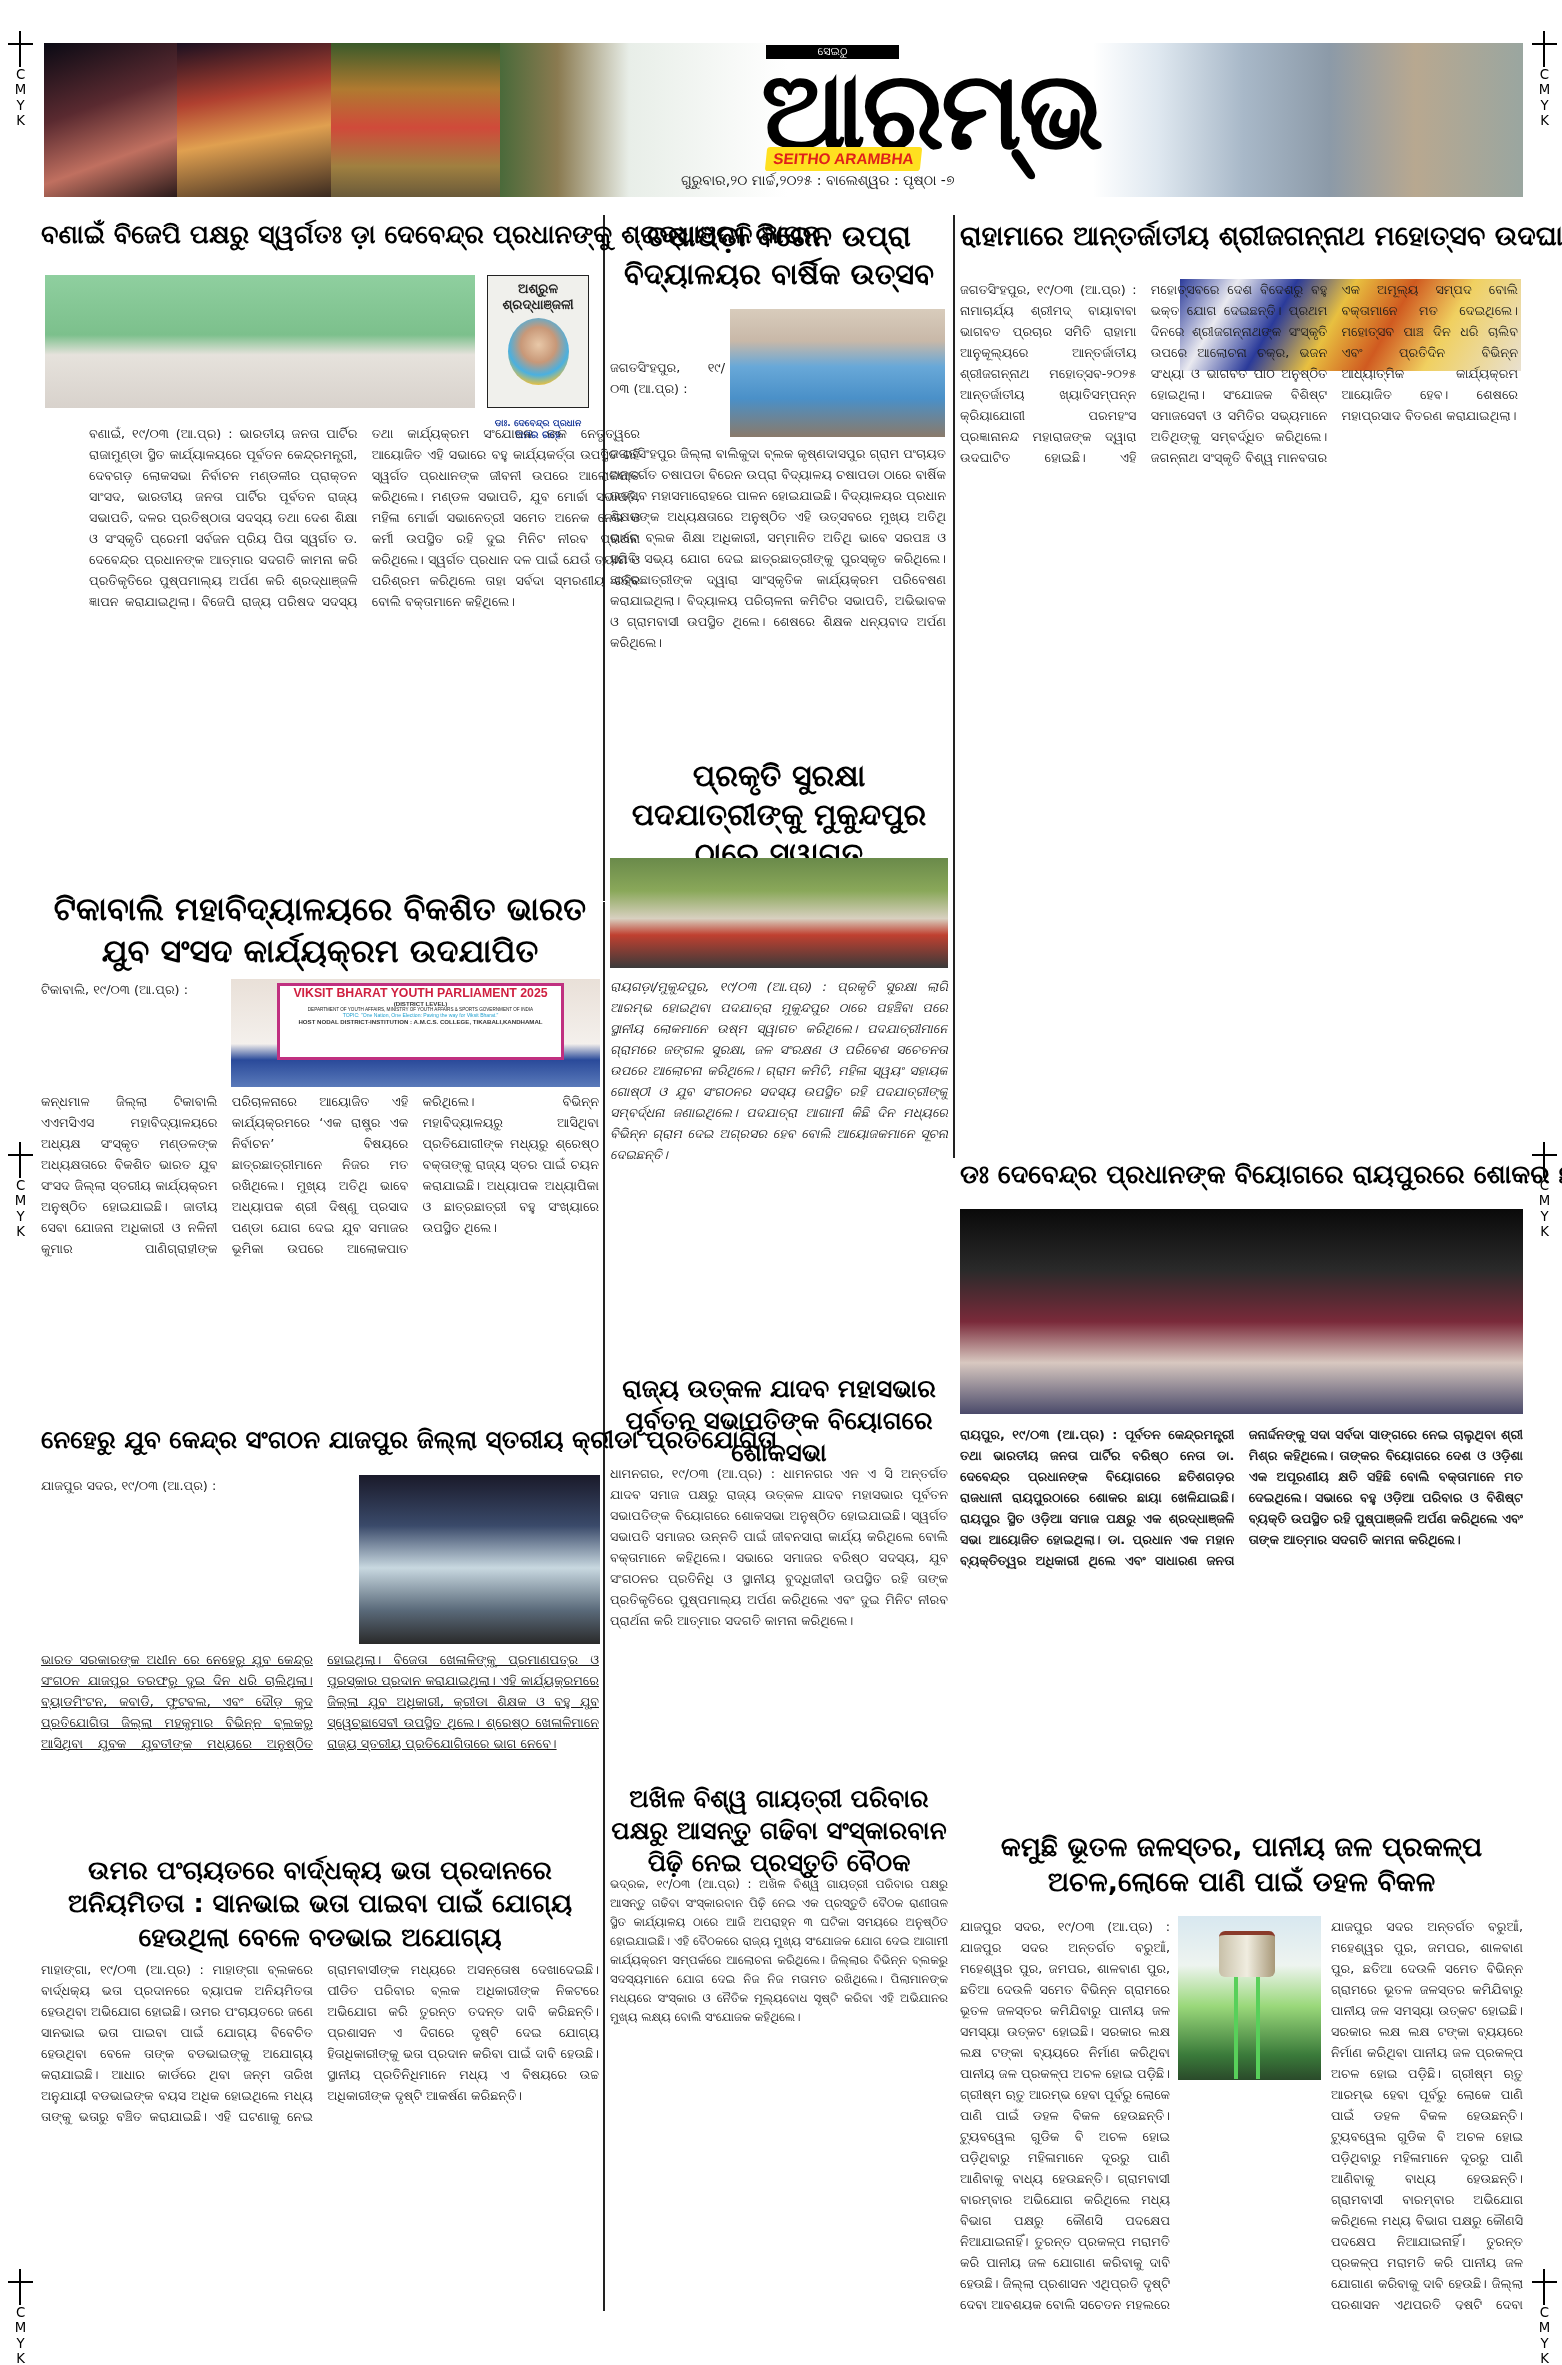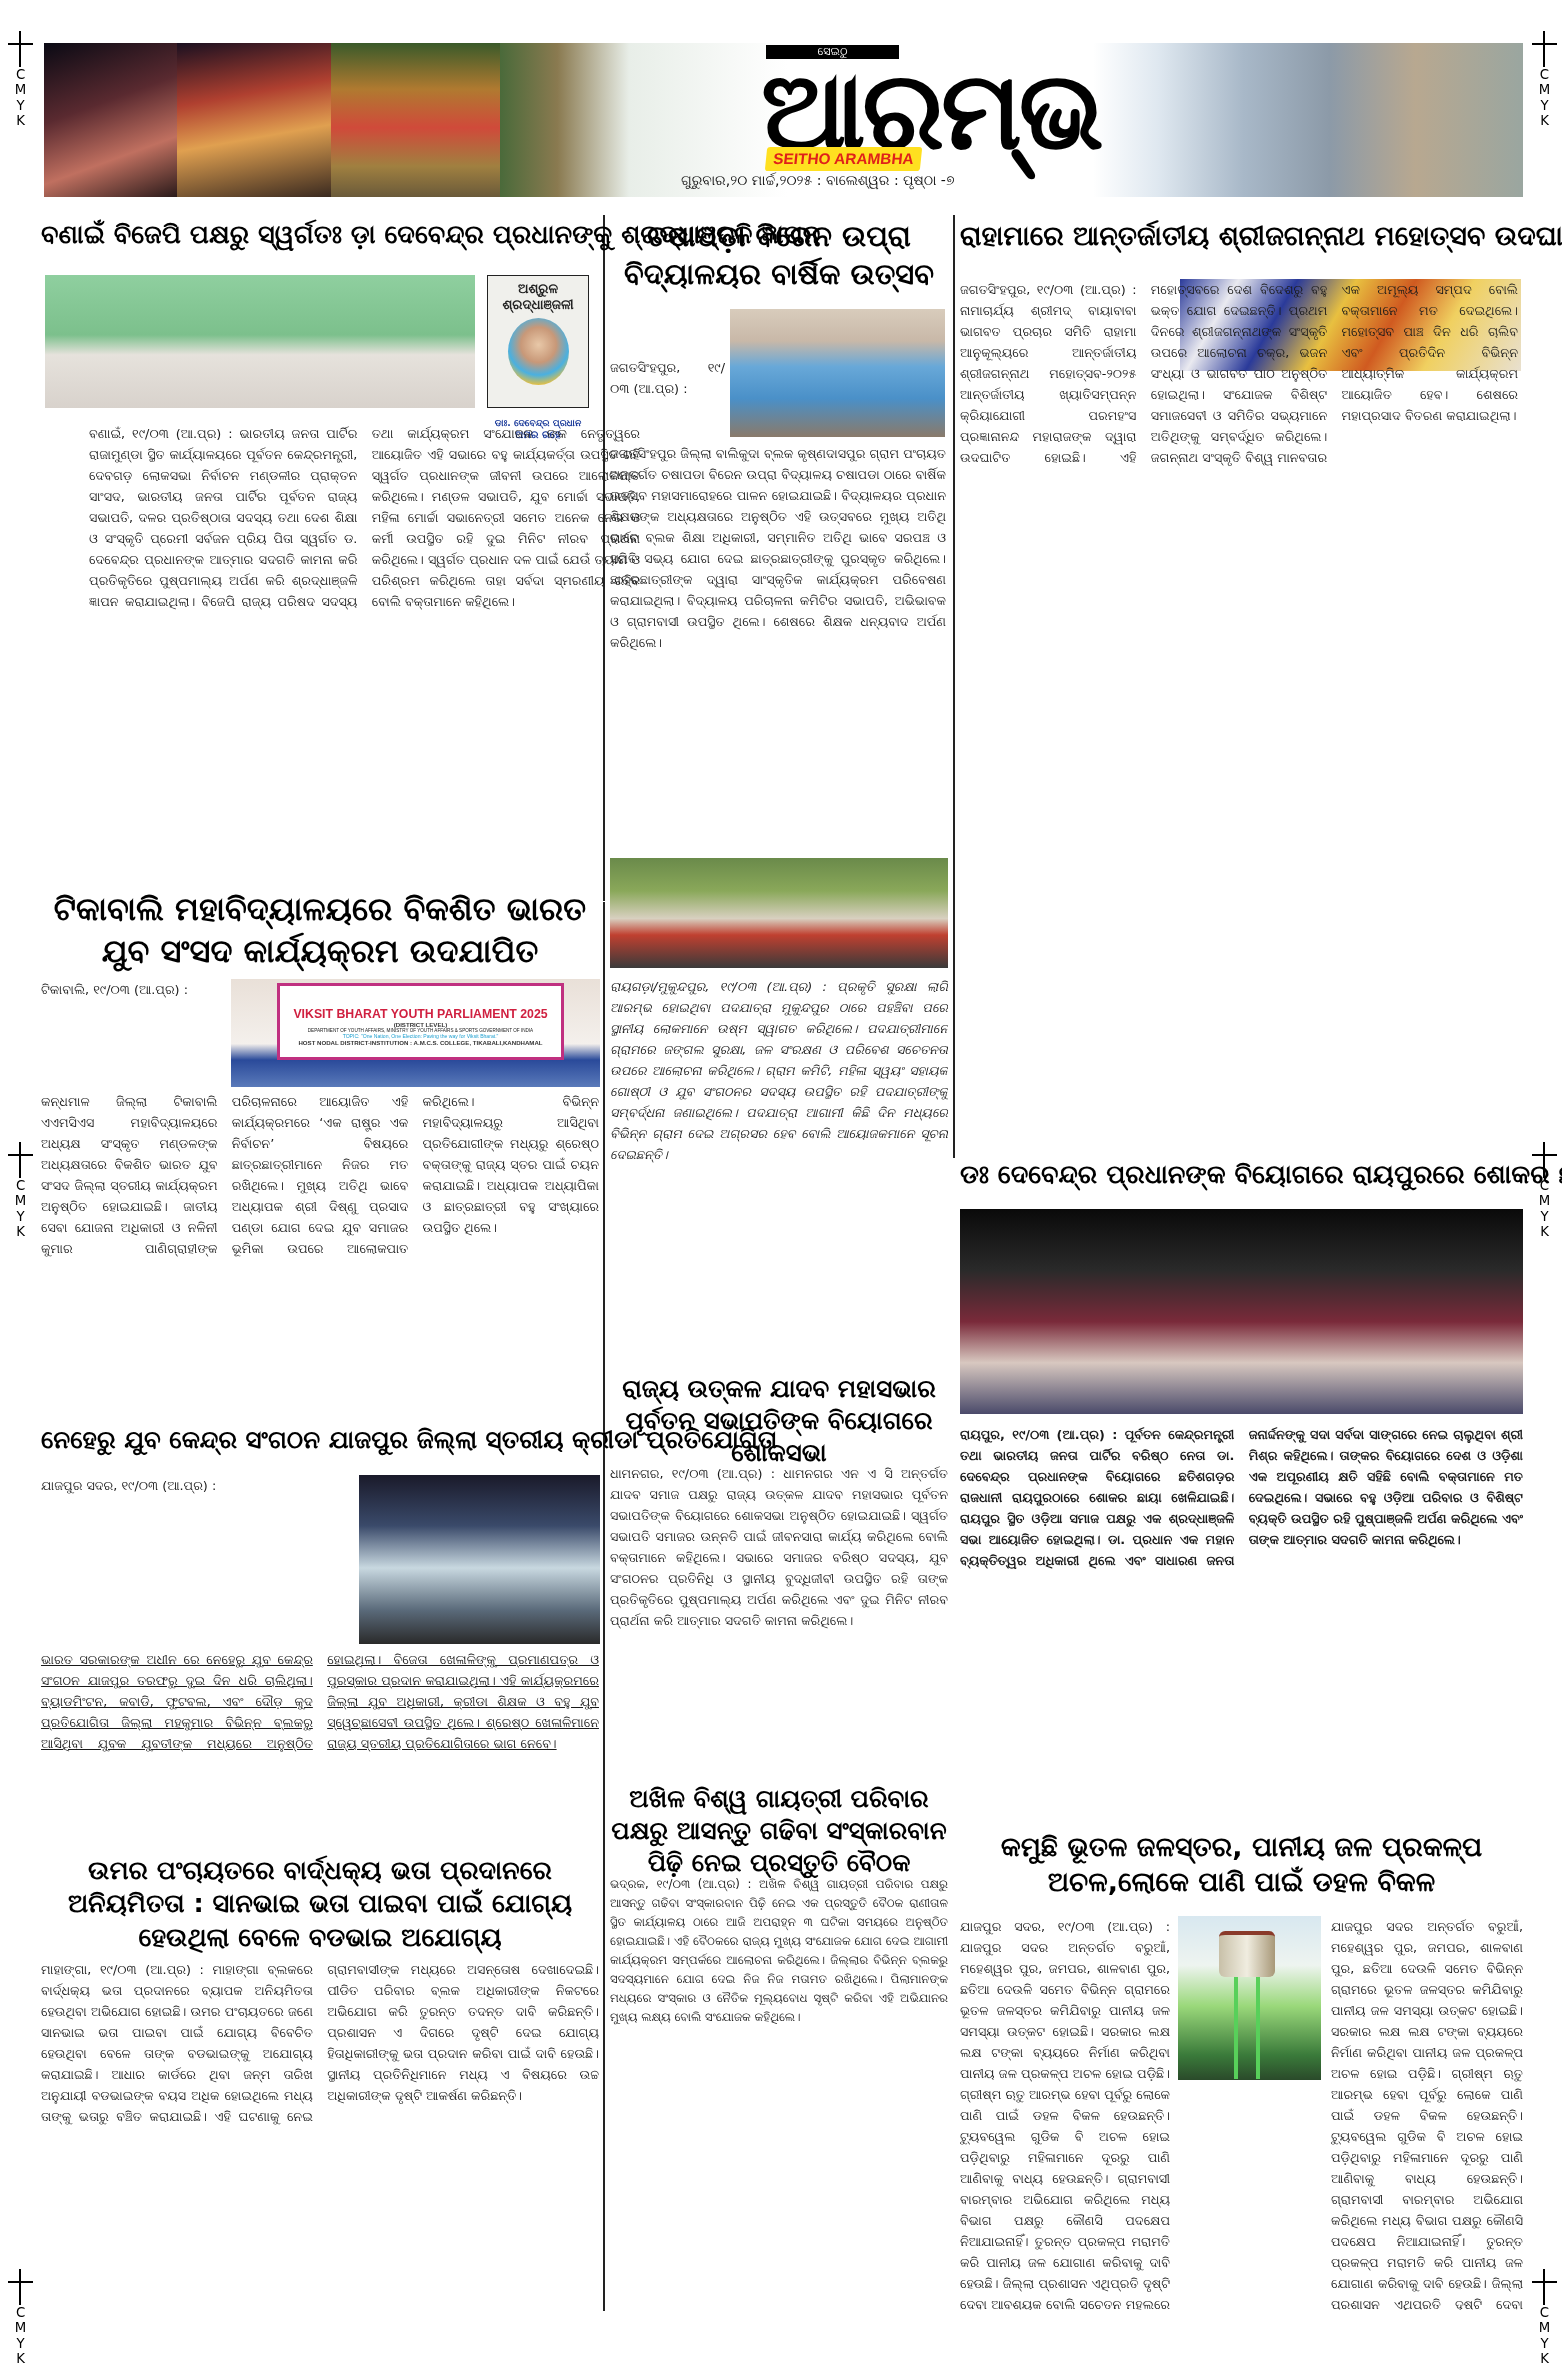--- a/index.html
+++ b/index.html
@@ -154,32 +154,33 @@
 <article class="article" style="left:960px; top:218px; width:563px; height:922px;">
   <h2 class="headline" style="font-size:27px; white-space:nowrap;">ରାହାମାରେ ଆନ୍ତର୍ଜାତୀୟ ଶ୍ରୀଜଗନ୍ନାଥ ମହୋତ୍ସବ ଉଦଘାଟିତ</h2>
   <div class="photo" style="left:220px; top:61px; width:341px; height:92px; background:linear-gradient(120deg,#2a3a9a 0%,#eaeaf0 15%,#2a3a9a 30%,#e8c040 45%,#d05a20 60%,#f0d060 75%,#e8e0d0 100%);"></div>
   <div class="body-text cols3" style="position:absolute; left:0; top:61px; width:558px; height:850px; column-count:3;">
     <span>ଜଗତସିଂହପୁର, ୧୯/୦୩ (ଆ.ପ୍ର) :</span>
     <span>ନାମାଚାର୍ଯ୍ୟ ଶ୍ରୀମଦ୍ ବାୟାବାବା ଭାଗବତ ପ୍ରଚାର ସମିତି ରାହାମା ଆନୁକୂଲ୍ୟରେ ଆନ୍ତର୍ଜାତୀୟ ଶ୍ରୀଜଗନ୍ନାଥ ମହୋତ୍ସବ-୨୦୨୫ ଆନ୍ତର୍ଜାତୀୟ ଖ୍ୟାତିସମ୍ପନ୍ନ କ୍ରିୟାଯୋଗୀ ପରମହଂସ ପ୍ରଜ୍ଞାନାନନ୍ଦ ମହାରାଜଙ୍କ ଦ୍ୱାରା ଉଦଘାଟିତ ହୋଇଛି। ଏହି ମହୋତ୍ସବରେ ଦେଶ ବିଦେଶରୁ ବହୁ ଭକ୍ତ ଯୋଗ ଦେଇଛନ୍ତି। ପ୍ରଥମ ଦିନରେ ଶ୍ରୀଜଗନ୍ନାଥଙ୍କ ସଂସ୍କୃତି ଉପରେ ଆଲୋଚନା ଚକ୍ର, ଭଜନ ସଂଧ୍ୟା ଓ ଭାଗବତ ପାଠ ଅନୁଷ୍ଠିତ ହୋଇଥିଲା। ସଂଯୋଜକ ବିଶିଷ୍ଟ ସମାଜସେବୀ ଓ ସମିତିର ସଭ୍ୟମାନେ ଅତିଥିଙ୍କୁ ସମ୍ବର୍ଦ୍ଧିତ କରିଥିଲେ। ଜଗନ୍ନାଥ ସଂସ୍କୃତି ବିଶ୍ୱ ମାନବତାର ଏକ ଅମୂଲ୍ୟ ସମ୍ପଦ ବୋଲି ବକ୍ତାମାନେ ମତ ଦେଇଥିଲେ। ମହୋତ୍ସବ ପାଞ୍ଚ ଦିନ ଧରି ଚାଲିବ ଏବଂ ପ୍ରତିଦିନ ବିଭିନ୍ନ ଆଧ୍ୟାତ୍ମିକ କାର୍ଯ୍ୟକ୍ରମ ଆୟୋଜିତ ହେବ। ଶେଷରେ ମହାପ୍ରସାଦ ବିତରଣ କରାଯାଇଥିଲା।</span>
   </div>
 </article>
 
 <article class="article" style="left:610px; top:756px; width:338px; height:604px;">
+  <h2 class="headline" style="font-size:30px;">ପ୍ରକୃତି ସୁରକ୍ଷା ପଦଯାତ୍ରୀଙ୍କୁ ମୁକୁନ୍ଦପୁର ଠାରେ ସ୍ୱାଗତ</h2>
   <div class="photo" style="left:0; top:102px; width:338px; height:110px; background:linear-gradient(180deg,#6a8a4a 0%,#8aa85a 30%,#d8d0c0 55%,#c04030 70%,#3a3a3a 100%);"></div>
   <div class="body-text" style="position:absolute; left:0; top:220px; width:338px; height:379px;font-style:italic;">
     <span>ରାୟଗଡ଼ା/ମୁକୁନ୍ଦପୁର, ୧୯/୦୩ (ଆ.ପ୍ର) :</span>
     <span>ପ୍ରକୃତି ସୁରକ୍ଷା ଲାଗି ଆରମ୍ଭ ହୋଇଥିବା ପଦଯାତ୍ରା ମୁକୁନ୍ଦପୁର ଠାରେ ପହଞ୍ଚିବା ପରେ ସ୍ଥାନୀୟ ଲୋକମାନେ ଉଷ୍ମ ସ୍ୱାଗତ କରିଥିଲେ। ପଦଯାତ୍ରୀମାନେ ଗ୍ରାମରେ ଜଙ୍ଗଲ ସୁରକ୍ଷା, ଜଳ ସଂରକ୍ଷଣ ଓ ପରିବେଶ ସଚେତନତା ଉପରେ ଆଲୋଚନା କରିଥିଲେ। ଗ୍ରାମ କମିଟି, ମହିଳା ସ୍ୱୟଂ ସହାୟକ ଗୋଷ୍ଠୀ ଓ ଯୁବ ସଂଗଠନର ସଦସ୍ୟ ଉପସ୍ଥିତ ରହି ପଦଯାତ୍ରୀଙ୍କୁ ସମ୍ବର୍ଦ୍ଧନା ଜଣାଇଥିଲେ। ପଦଯାତ୍ରା ଆଗାମୀ କିଛି ଦିନ ମଧ୍ୟରେ ବିଭିନ୍ନ ଗ୍ରାମ ଦେଇ ଅଗ୍ରସର ହେବ ବୋଲି ଆୟୋଜକମାନେ ସୂଚନା ଦେଇଛନ୍ତି।</span>
   </div>
 </article>
 
 <article class="article" style="left:41px; top:889px; width:558px; height:528px;">
   <h2 class="headline" style="font-size:32px;">ଟିକାବାଲି ମହାବିଦ୍ୟାଳୟରେ ବିକଶିତ ଭାରତ ଯୁବ ସଂସଦ କାର୍ଯ୍ୟକ୍ରମ ଉଦଯାପିତ</h2>
   <div class="photo" style="left:190px; top:90px; width:369px; height:108px; background:linear-gradient(180deg,#e9e0d8 0%,#f4f0ec 60%,#2a4a9a 75%,#5a7aba 100%);">
     <div class="banner" style="left:46px; top:4.1px; width:287px; height:77px;">
-      <div class="b1" style="margin-top:21px; font-size:12.3px;">VIKSIT BHARAT YOUTH PARLIAMENT 2025</div>
+      <div class="b1" style="margin-top:0; font-size:12.3px;">VIKSIT BHARAT YOUTH PARLIAMENT 2025</div>
       <div class="b2" style="font-size:6.1px;">(DISTRICT LEVEL)</div>
       <div class="b3" style="font-size:4.6px;">DEPARTMENT OF YOUTH AFFAIRS, MINISTRY OF YOUTH AFFAIRS &amp; SPORTS GOVERNMENT OF INDIA</div>
       <div class="b4" style="font-size:5.1px;">TOPIC: "One Nation, One Election: Paving the way for Viksit Bharat."</div>
       <div class="b5" style="font-size:6.1px;">HOST NODAL DISTRICT-INSTITUTION : A.M.C.S. COLLEGE, TIKABALI,KANDHAMAL</div>
     </div>
   </div>
   <div class="body-text" style="position:absolute; left:0; top:90px; width:184px; height:108px;">
     <span>ଟିକାବାଲି, ୧୯/୦୩ (ଆ.ପ୍ର) :</span>
   </div>
   <div class="body-text cols3" style="position:absolute; left:0; top:202px; width:558px; height:323px;">

